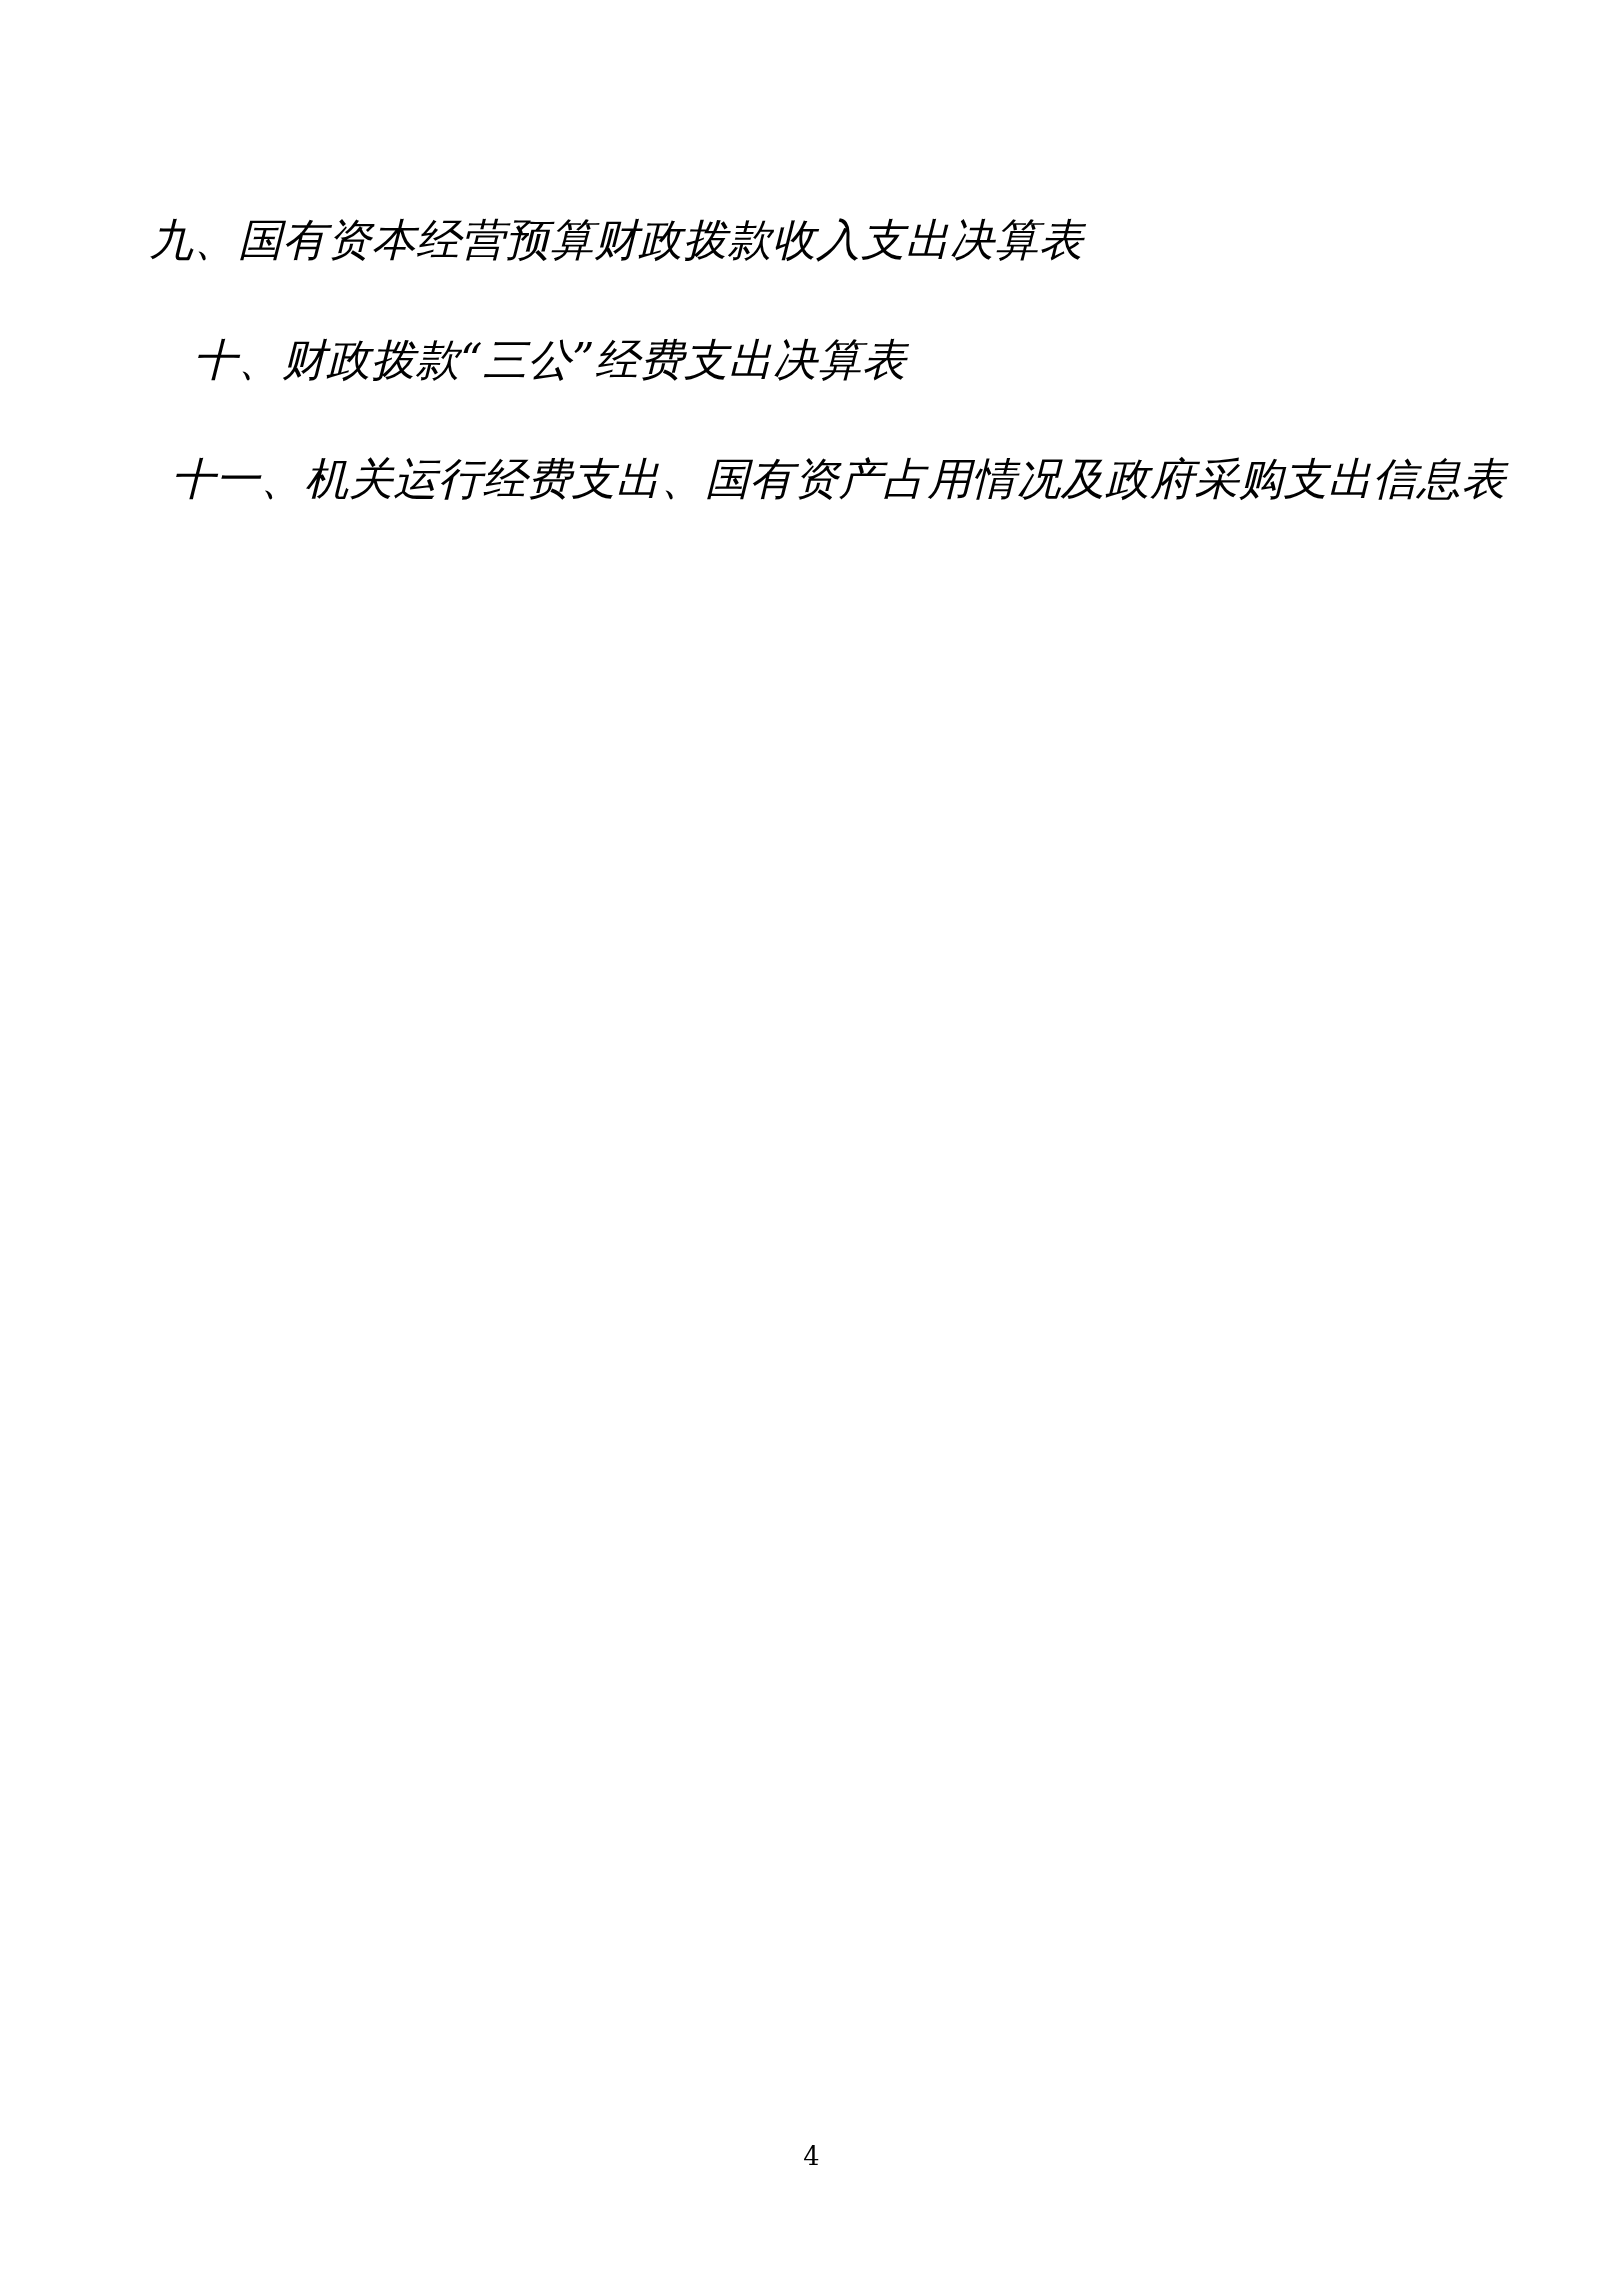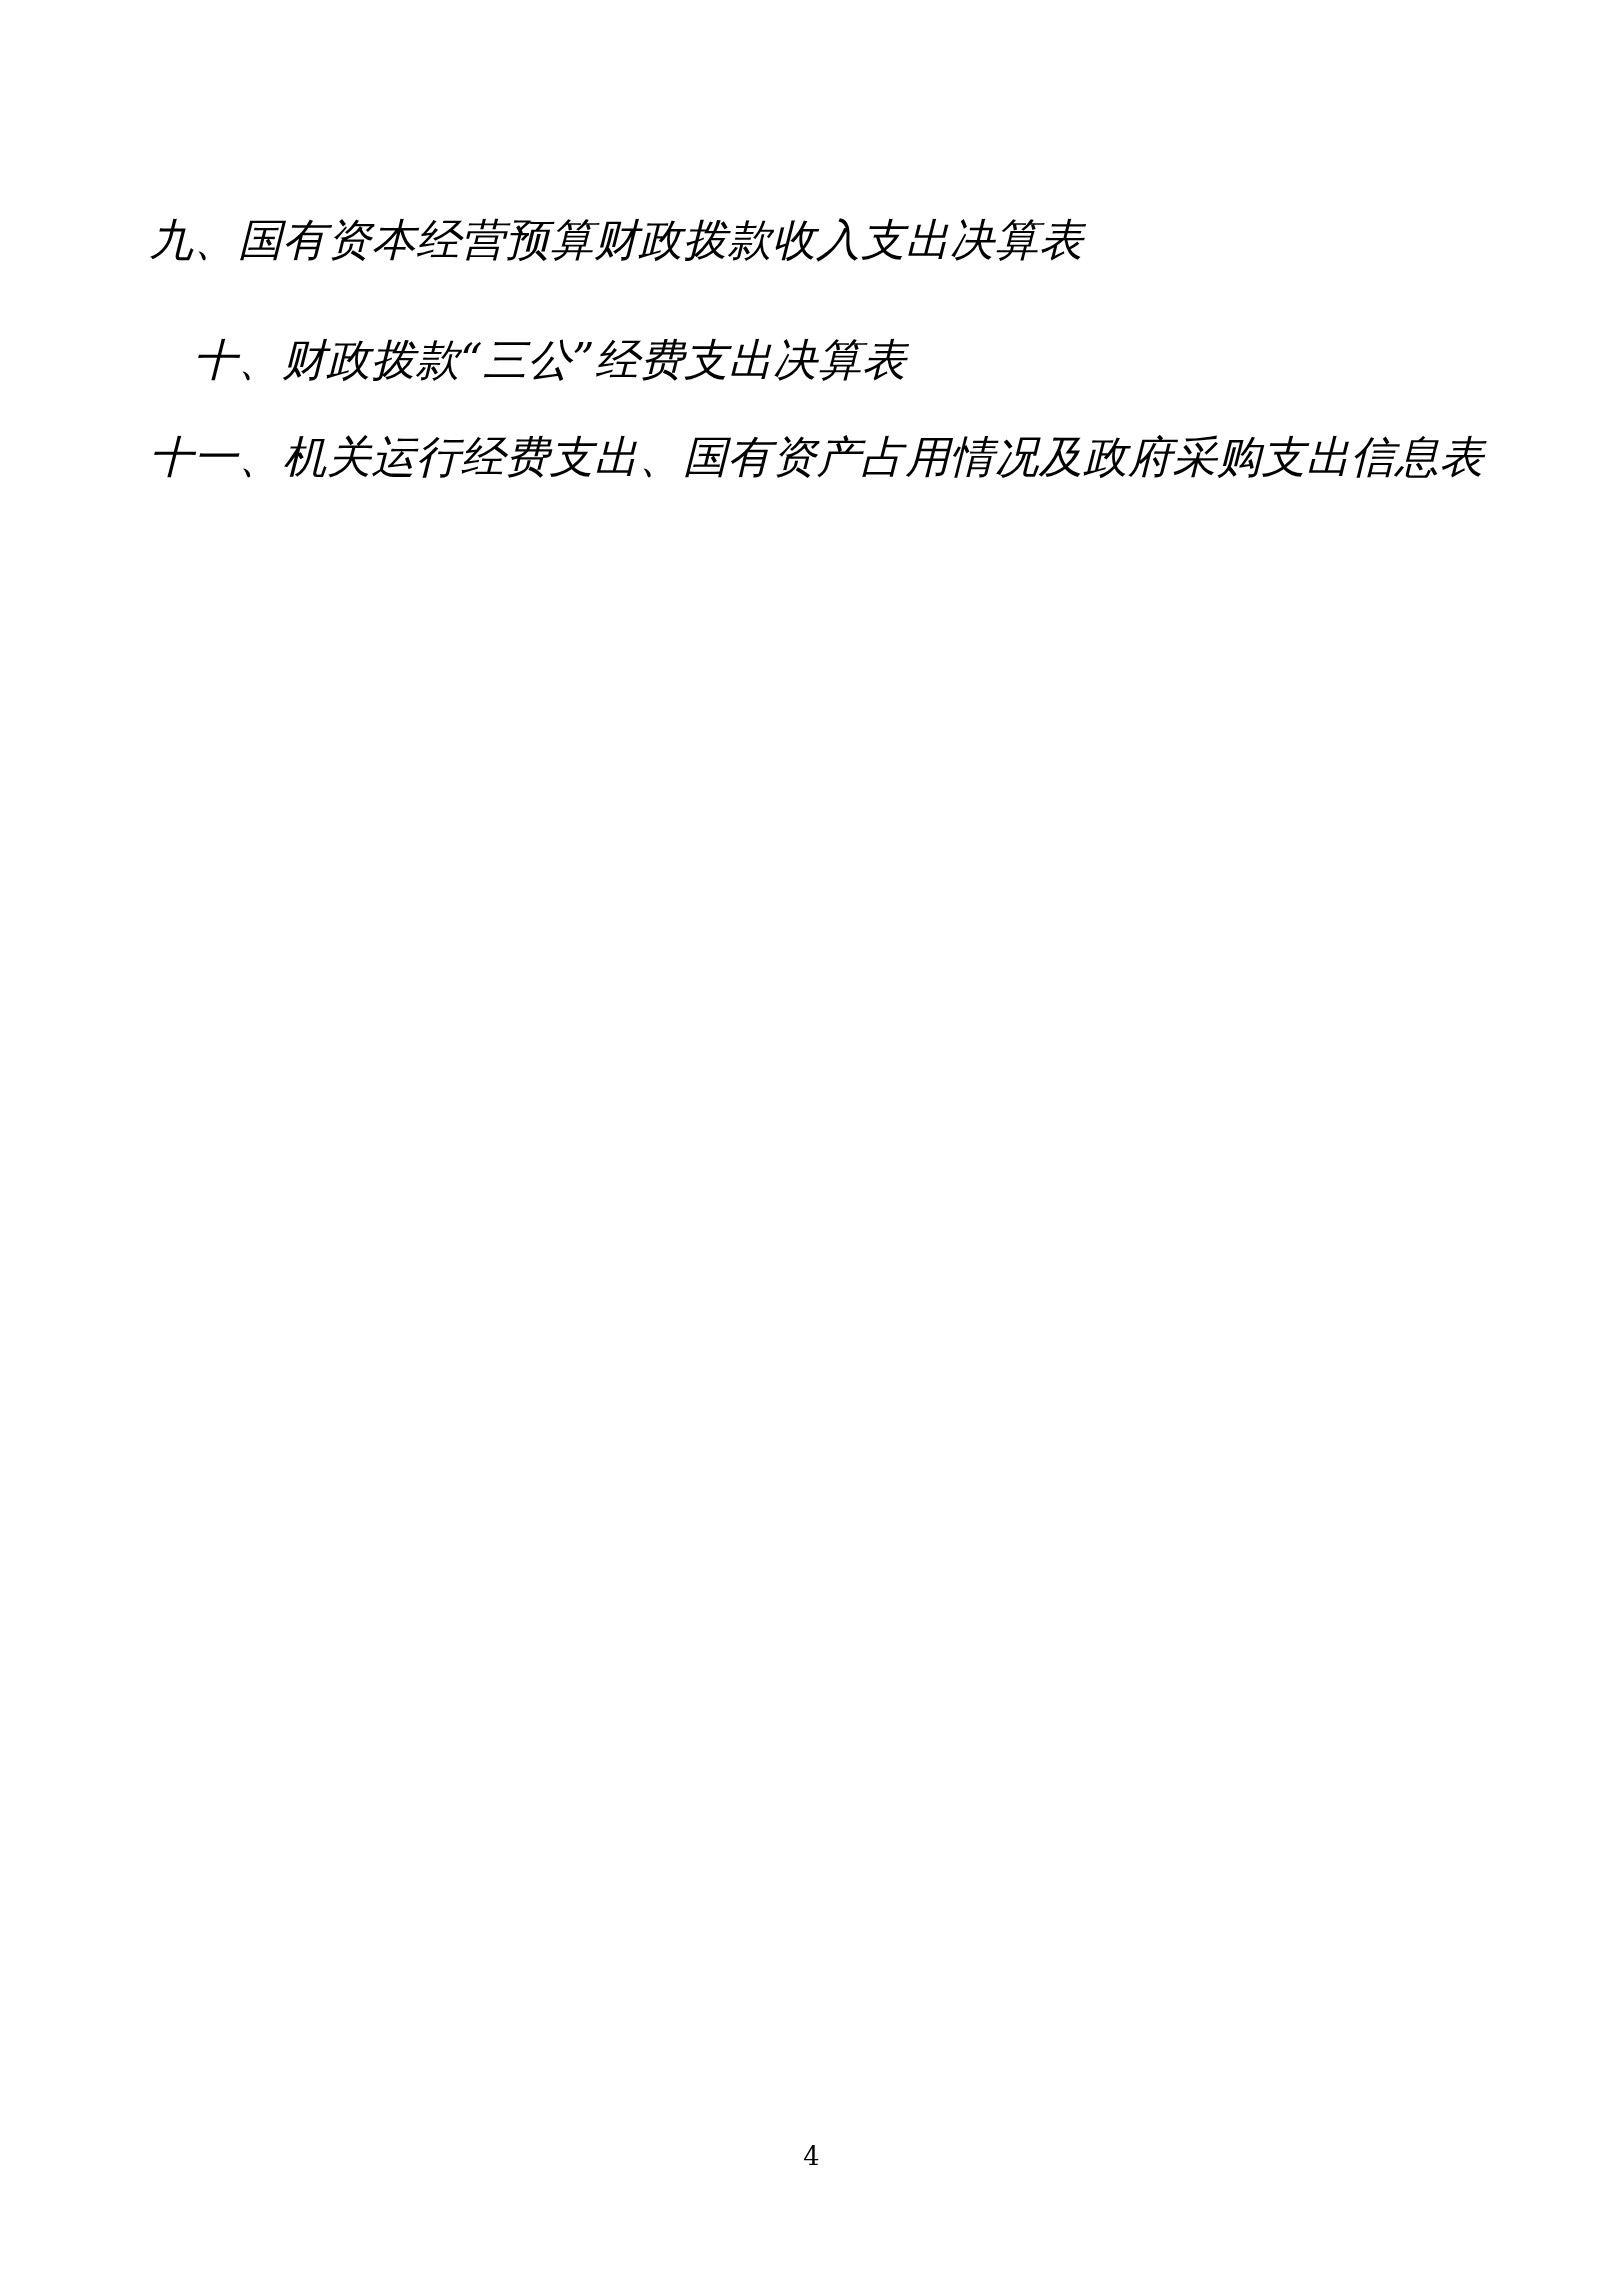--- a/index.html
+++ b/index.html
@@ -22,21 +22,21 @@
     right: 61px;
     font-size: 44px;
     line-height: 1.25;
     font-style: italic;            
     letter-spacing: 0.5px;
     white-space: nowrap;
     color: #000000;
   }
   .toc-item.item-1 { top: 212px; }
   .toc-item.item-2 { top: 332px; margin-left: 44px; }
-  .toc-item.item-3 { top: 429px; }
+  .toc-item.item-3 { top: 451px; margin-left: 22px; }
   .page-number {
     position: absolute;
     left: 0;
     width: 100%;
     top: 2141px;
     text-align: center;
     font-size: 25.6px;
     font-style: normal;
     color: #000000;
   }

